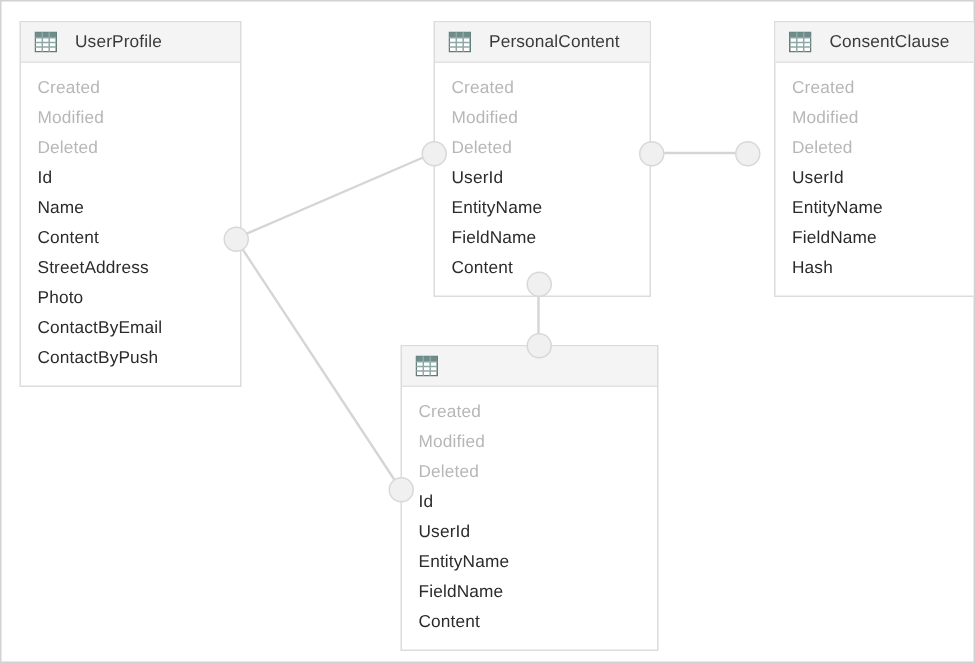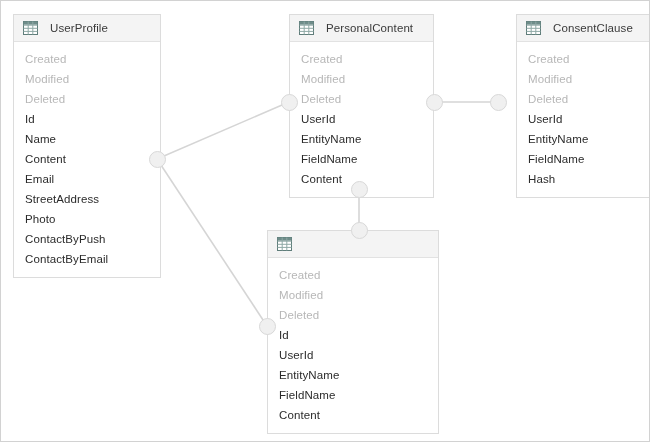--- a/index.html
+++ b/index.html
@@ -107,25 +107,24 @@
         </svg>
         <span class="entity-title">UserProfile</span>
       </div>
       <div class="entity-body">
         <div class="field muted">Created</div>
         <div class="field muted">Modified</div>
         <div class="field muted">Deleted</div>
         <div class="field">Id</div>
         <div class="field">Name</div>
         <div class="field">Content</div>
-        <div class="field">Email</div>
         <div class="field">StreetAddress</div>
         <div class="field">Photo</div>
+        <div class="field">ContactByEmail</div>
         <div class="field">ContactByPush</div>
-        <div class="field">ContactByEmail</div>
       </div>
     </div>
     <div class="entity" style="left: 288px; top: 13px; width: 145px;">
       <div class="entity-header">
         <svg class="table-icon" viewBox="0 0 15 14">
           <rect x="0.5" y="0.5" width="14" height="13" fill="#ffffff" stroke="#5f7d7a"></rect>
           <rect x="0.5" y="0.5" width="14" height="3.2" fill="#6f8d8a"></rect>
           <line x1="0.5" x2="14.5" y1="4.2" y2="4.2" stroke="#8fa9a6" stroke-width="1"></line>
           <line x1="0.5" x2="14.5" y1="7.3" y2="7.3" stroke="#8fa9a6" stroke-width="1"></line>
           <line x1="0.5" x2="14.5" y1="10.4" y2="10.4" stroke="#8fa9a6" stroke-width="1"></line>

